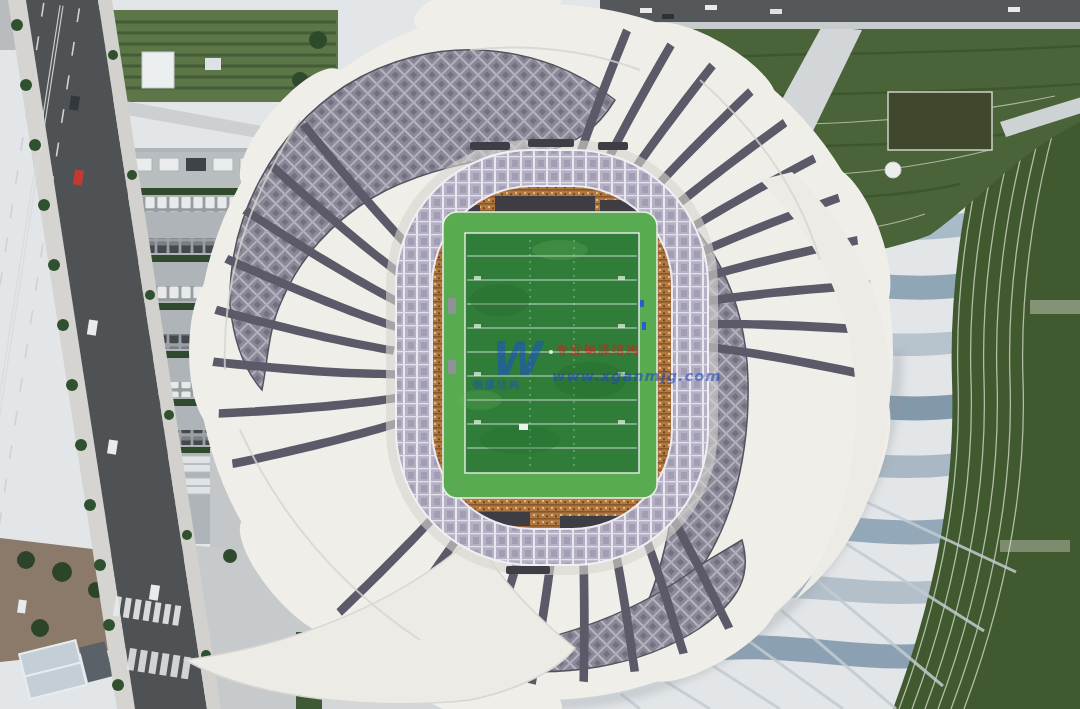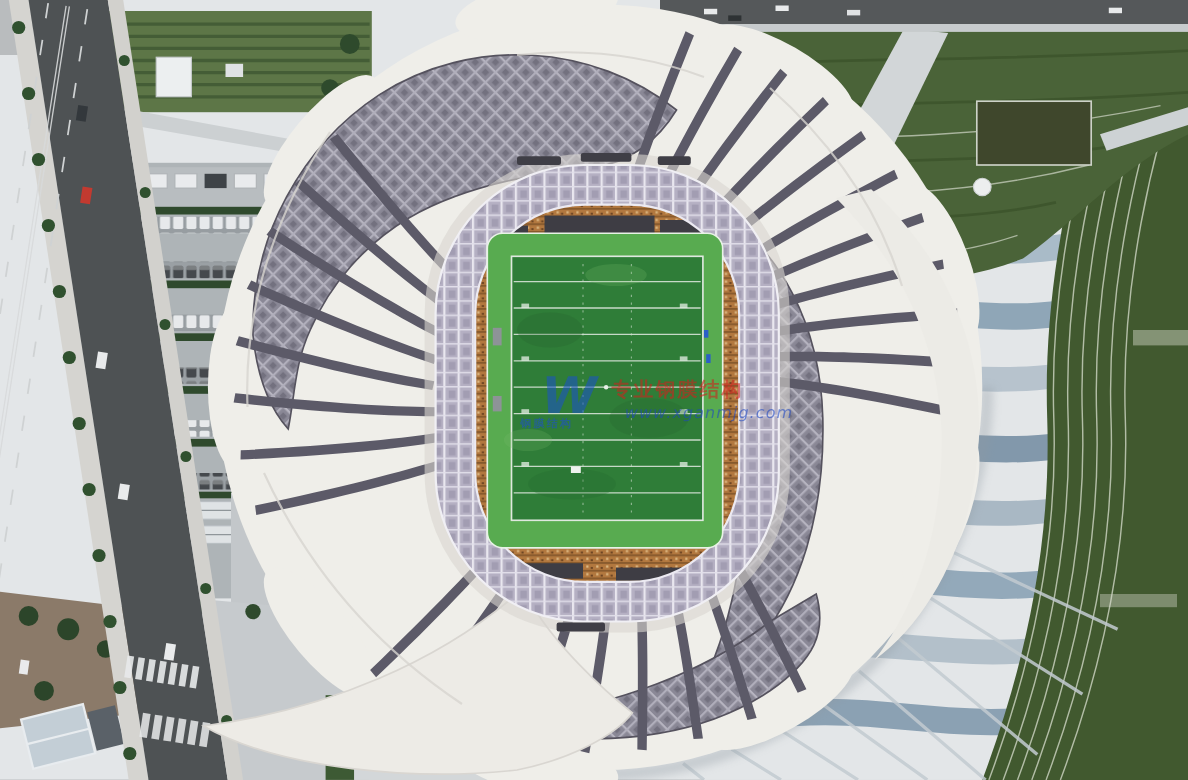--- a/index.html
+++ b/index.html
@@ -4,23 +4,23 @@
 <style>
   html,body{margin:0;padding:0;background:#222;}
   #shot{position:relative;width:1080px;height:709px;overflow:hidden;
         font-family:"DejaVu Sans",sans-serif;background:#e3e6e8;}
   #shot svg{position:absolute;left:0;top:0;}
   .wm{position:absolute;z-index:5;white-space:nowrap;pointer-events:none;}
   .wm-logo{left:492px;top:332px;font-size:46px;font-weight:bold;font-style:italic;
            color:rgba(25,80,205,.55);letter-spacing:-2px;}
   .wm-logo-caption{left:473px;top:378px;font-size:10px;font-weight:bold;
            color:rgba(30,80,200,.60);letter-spacing:2px;}
-  .wm-company{left:556px;top:342px;font-size:18px;font-weight:bold;
+  .wm-company{left:556px;top:342px;font-size:12px;font-weight:bold;
            color:rgba(205,35,30,.58);letter-spacing:2px;}
-  .wm-url{left:568px;top:368px;font-size:14.5px;font-weight:normal;font-style:italic;
+  .wm-url{left:552px;top:368px;font-size:14.5px;font-weight:bold;font-style:italic;
            color:rgba(30,70,195,.58);letter-spacing:1px;}
 </style>
 </head>
 <body>
 
 <div id="shot">
 <svg width="1080" height="709" viewBox="0 0 1080 709">
 <defs>
   <pattern id="lat" width="13" height="13" patternUnits="userSpaceOnUse" patternTransform="rotate(45)">
     <rect width="13" height="13" fill="#8a8896"></rect>

